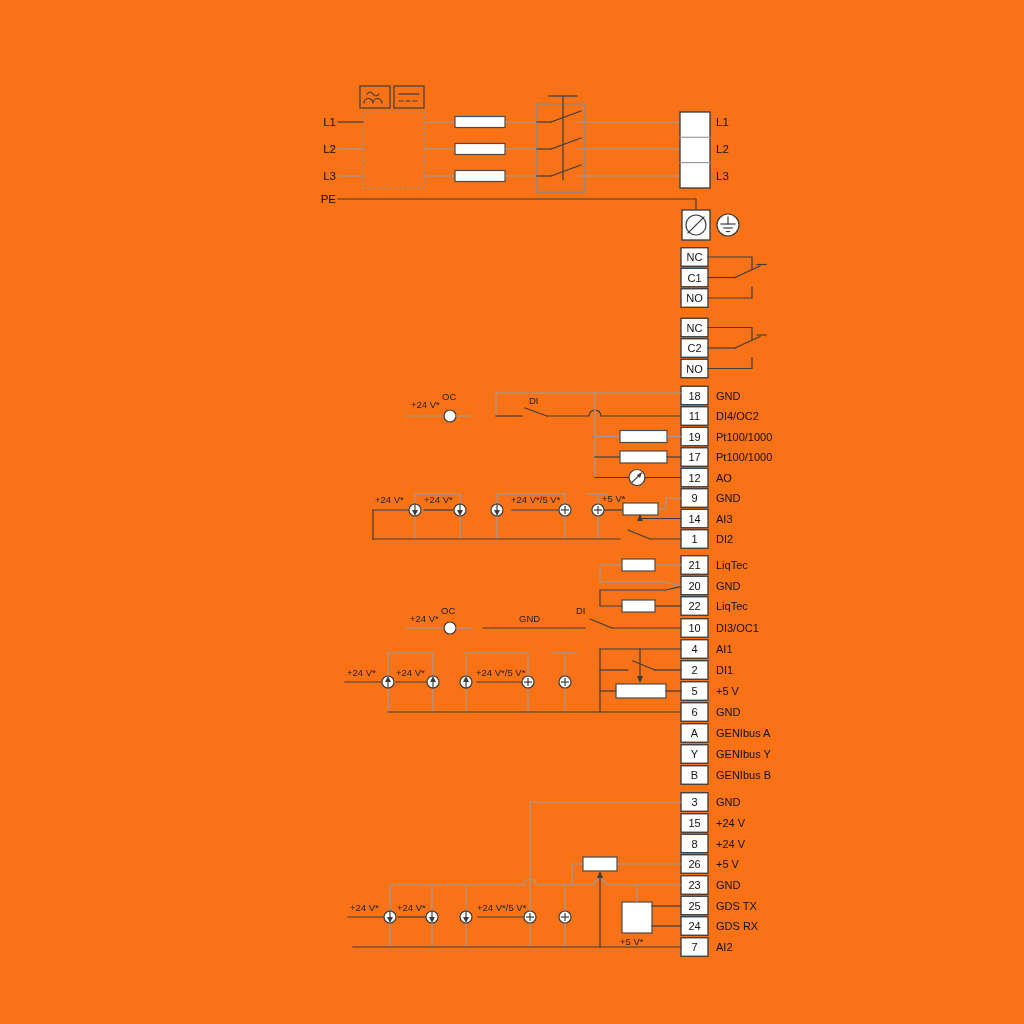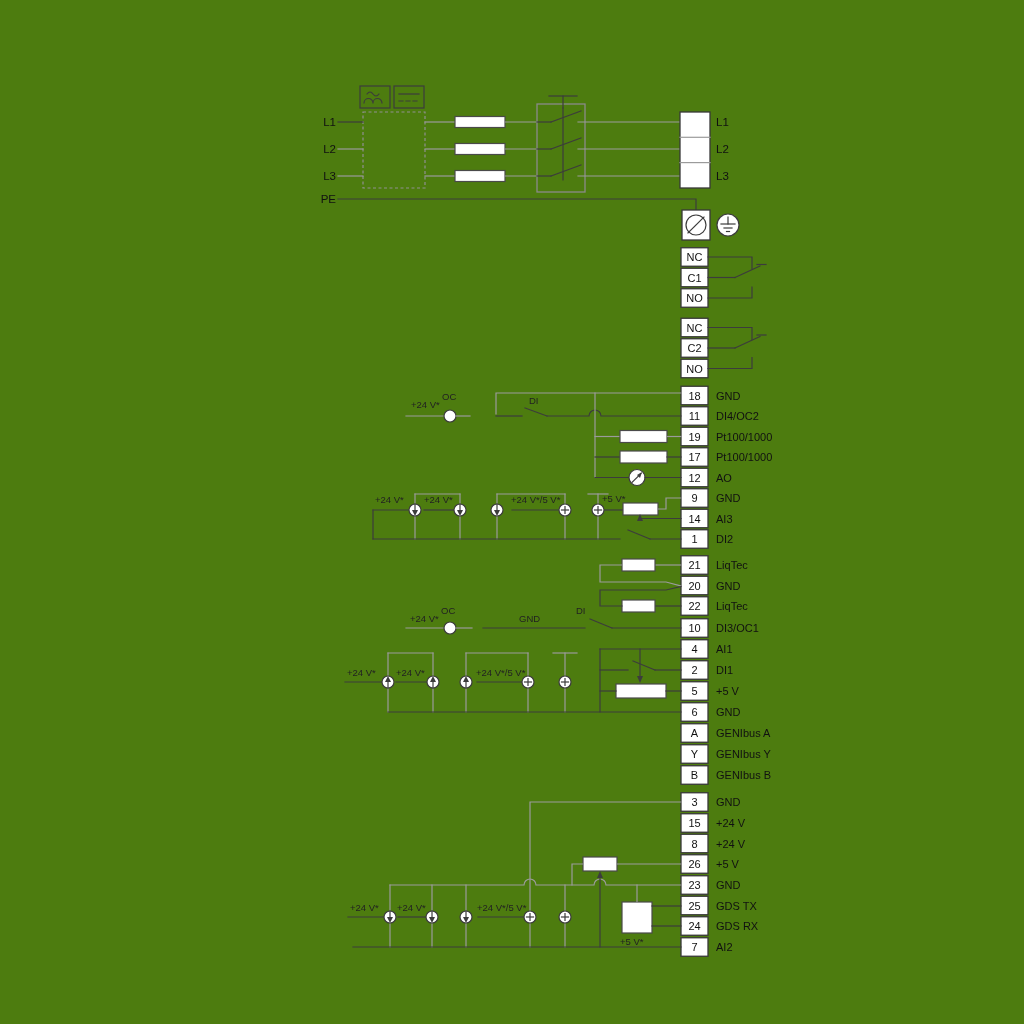--- a/index.html
+++ b/index.html
@@ -1,16 +1,16 @@
 <!DOCTYPE html>
 <html><head>
 <meta charset="utf-8">
 <style>
   html,body{margin:0;padding:0;background:#ffffff;}
-  .stage{width:1024px;height:1024px;position:relative;background:#4d7c0f;}
+  .stage{width:1024px;height:1024px;position:relative;background:#f97316;}
   svg{display:block}
   .w1{stroke:#3c3c3c;stroke-width:1.2;fill:none;stroke-linecap:square}
   .w2{stroke:#9b9b9b;stroke-width:1.2;fill:none;stroke-linecap:square}
   .dash{fill:none;stroke:#909090;stroke-width:1.2;stroke-dasharray:3 2.5}
   .cell{fill:#ffffff;stroke:#383838;stroke-width:1.3}
   .res{fill:#ffffff;stroke:#4a4a4a;stroke-width:1.2}
   .circ{fill:#ffffff;stroke:#3c3c3c;stroke-width:1.2}
   .ah{fill:#3c3c3c;stroke:none}
   .tnum{font:11px "Liberation Sans",sans-serif;fill:#111;text-anchor:middle}
   .tlab{font:11px "Liberation Sans",sans-serif;fill:#111}

